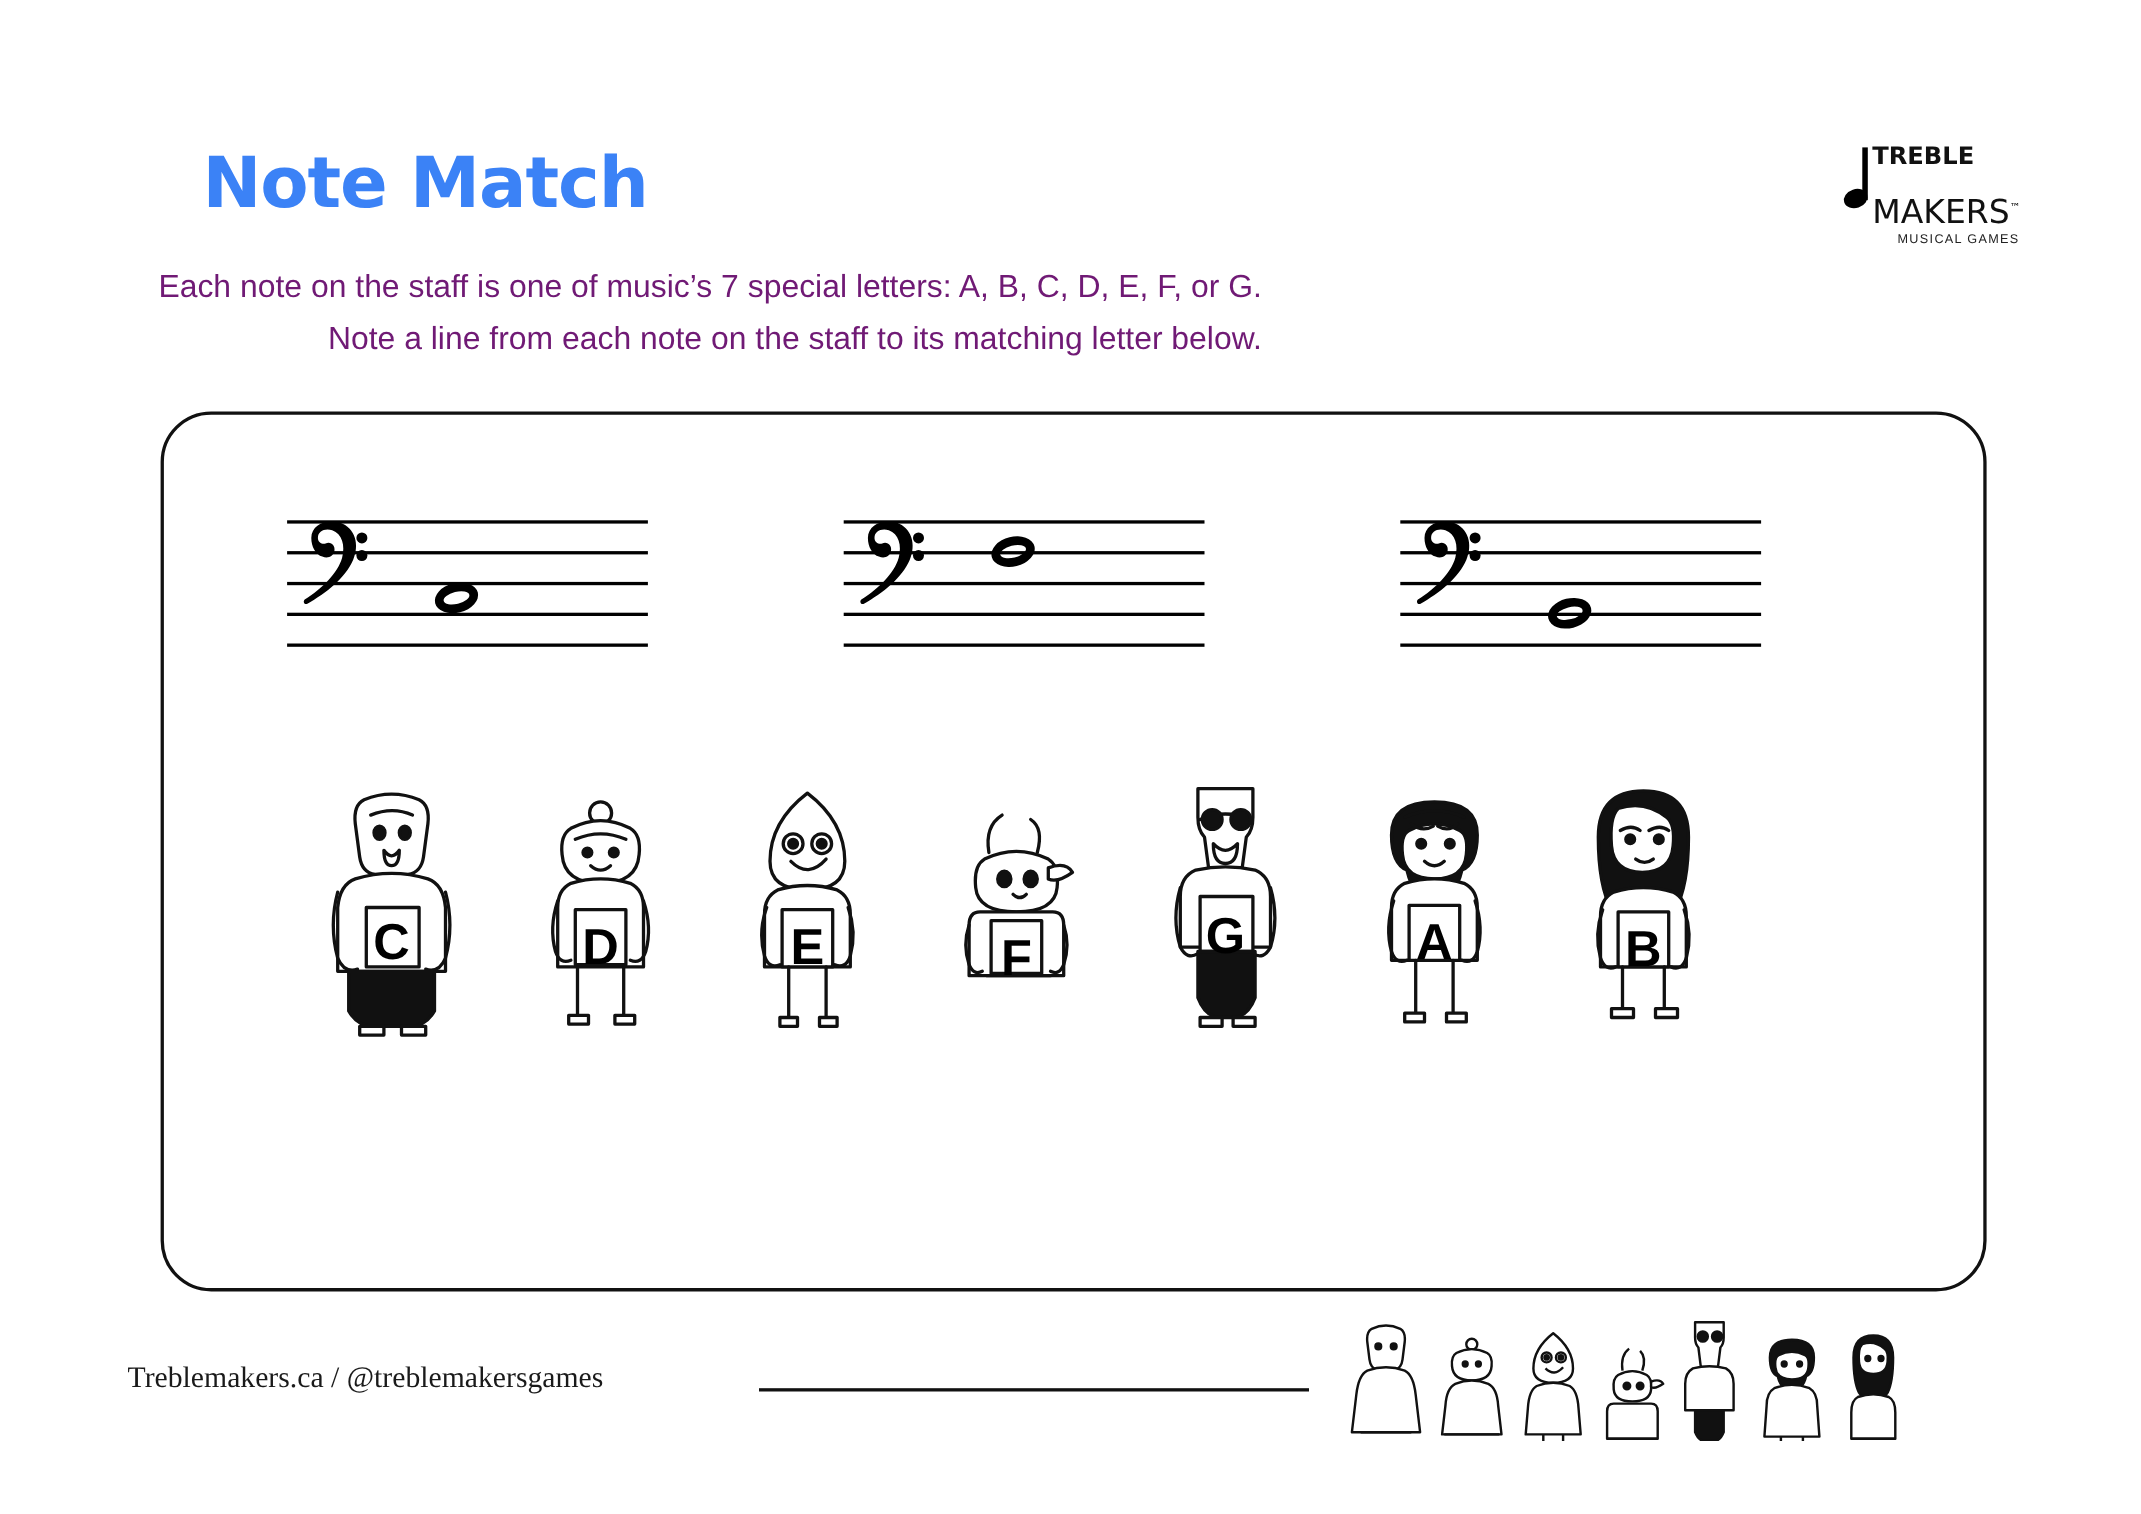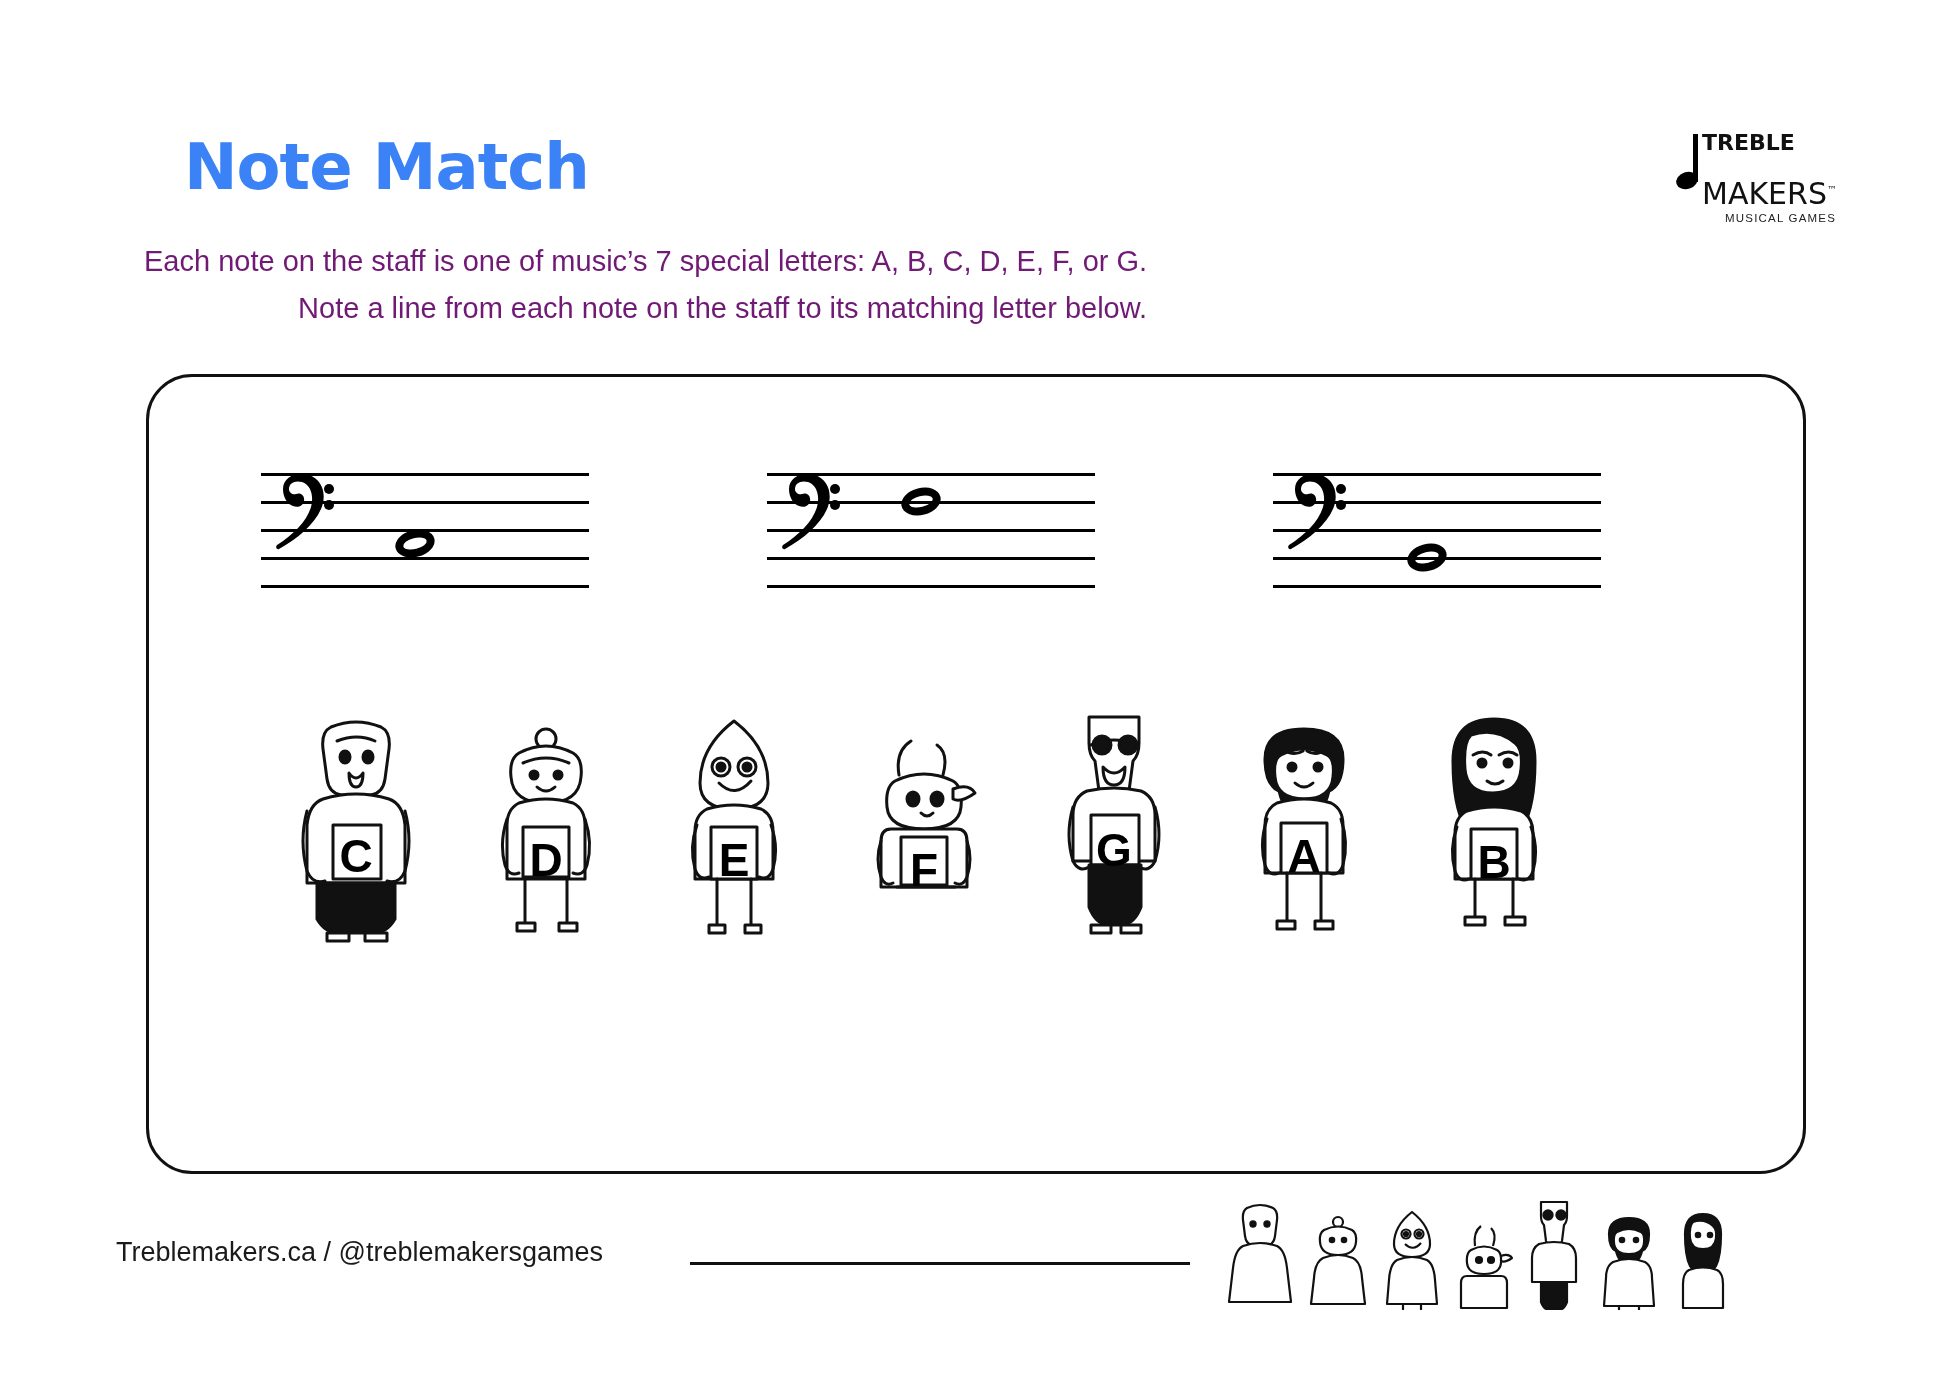--- a/index.html
+++ b/index.html
@@ -205,20 +205,21 @@
   .c-pos-5 { left: 1070px; }
   .c-pos-6 { left: 1260px; }
 
   
   #footer-credit {
     position: absolute;
     left: 116px;
     top: 1237px;
     font-size: 27px;
     color: #1a1a1a;
+    font-family: Liberation Serif, serif;
   }
   #footer-rule {
     position: absolute;
     left: 690px;
     top: 1262px;
     width: 500px;
     height: 3px;
     background: #111;
   }
   #footer-characters {

